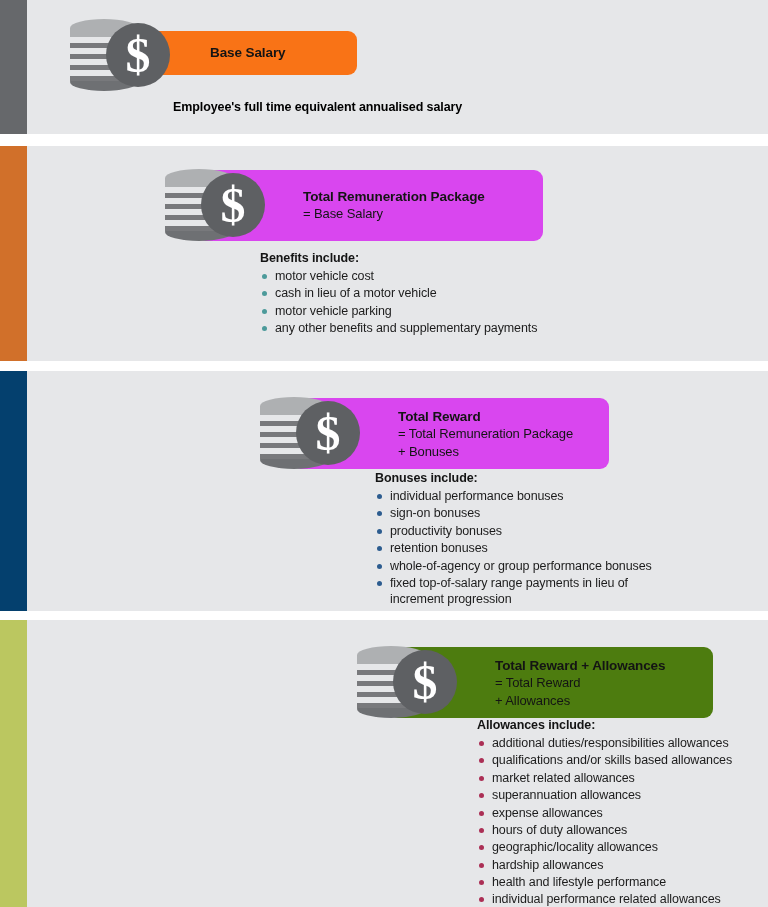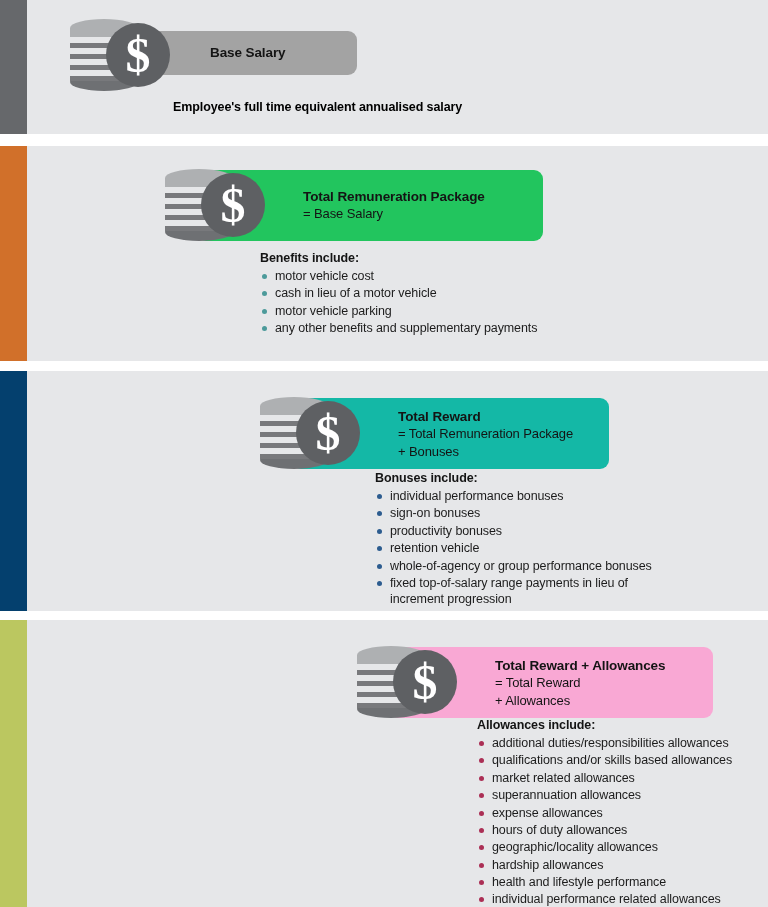--- a/index.html
+++ b/index.html
@@ -138,21 +138,21 @@
 <body>
 
 <div id="page">
 
   <div class="band" style="top:0px; height:134px;">
     <div class="band-stripe" style="background:#66686b;"></div>
     <div class="band-body">
 
       <div class="group" style="left:41px; top:17px; width:295px; height:76px;">
 
-        <div class="pill" style="left:34px; top:14px; width:255px; height:44px; background:#a3a3a3;">
+        <div class="pill" style="left:34px; top:14px; width:255px; height:44px; background:#f97316;">
           <div class="pill-text" style="left:108px;">
             <div class="pill-title">Base Salary</div>
           </div>
         </div>
 
         <div class="coin-stack">
           <svg width="72" height="76" viewBox="0 0 72 76" aria-hidden="true">
             <ellipse cx="36" cy="11" rx="34" ry="9" fill="#aeb0b2"></ellipse>
             <rect x="2" y="11" width="68" height="54" fill="#aeb0b2"></rect>
             <ellipse cx="36" cy="65" rx="34" ry="9" fill="#6e7073"></ellipse>
@@ -178,21 +178,21 @@
       <div class="caption" style="left:146px; top:100px;">Employee's full time equivalent annualised salary</div>
     </div>
   </div>
 
   <div class="band" style="top:146px; height:215px;">
     <div class="band-stripe" style="background:#d1702a;"></div>
     <div class="band-body">
 
       <div class="group" style="left:136px; top:21px; width:350px; height:76px;">
 
-        <div class="pill" style="left:34px; top:3px; width:346px; height:71px; background:#22c55e;">
+        <div class="pill" style="left:34px; top:3px; width:346px; height:71px; background:#d946ef;">
           <div class="pill-text" style="left:106px;">
             <div class="pill-title">Total Remuneration Package</div>
             <div class="pill-line">= Base Salary</div>
           </div>
         </div>
 
         <div class="coin-stack">
           <svg width="72" height="76" viewBox="0 0 72 76" aria-hidden="true">
             <ellipse cx="36" cy="11" rx="34" ry="9" fill="#aeb0b2"></ellipse>
             <rect x="2" y="11" width="68" height="54" fill="#aeb0b2"></rect>
@@ -227,21 +227,21 @@
       </div>
     </div>
   </div>
 
   <div class="band" style="top:371px; height:240px;">
     <div class="band-stripe" style="background:#04406e;"></div>
     <div class="band-body">
 
       <div class="group" style="left:231px; top:24px; width:360px; height:76px;">
 
-        <div class="pill" style="left:34px; top:3px; width:317px; height:71px; background:#14b8a6;">
+        <div class="pill" style="left:34px; top:3px; width:317px; height:71px; background:#d946ef;">
           <div class="pill-text" style="left:106px;">
             <div class="pill-title">Total Reward</div>
             <div class="pill-line">= Total Remuneration Package</div>
             <div class="pill-line">+ Bonuses</div>
           </div>
         </div>
 
         <div class="coin-stack">
           <svg width="72" height="76" viewBox="0 0 72 76" aria-hidden="true">
             <ellipse cx="36" cy="11" rx="34" ry="9" fill="#aeb0b2"></ellipse>
@@ -265,35 +265,35 @@
           </svg>
         </div>
       </div>
 
       <div class="bullets-block" style="left:348px; top:100px; width:300px; --bullet-color:#2c5c8f;">
         <div class="bullets-heading">Bonuses include:</div>
         <ul class="bullets" style="--bullet-color:#2c5c8f;">
           <li>individual performance bonuses</li>
           <li>sign-on bonuses</li>
           <li>productivity bonuses</li>
-          <li>retention vehicle</li>
+          <li>retention bonuses</li>
           <li>whole-of-agency or group performance bonuses</li>
           <li style="max-width:258px;">fixed top-of-salary range payments in lieu of increment progression</li>
         </ul>
       </div>
     </div>
   </div>
 
   <div class="band" style="top:620px; height:287px;">
     <div class="band-stripe" style="background:#bbc760;"></div>
     <div class="band-body">
 
       <div class="group" style="left:328px; top:24px; width:360px; height:76px;">
 
-        <div class="pill" style="left:34px; top:3px; width:324px; height:71px; background:#f9a8d4;">
+        <div class="pill" style="left:34px; top:3px; width:324px; height:71px; background:#4d7c0f;">
           <div class="pill-text" style="left:106px;">
             <div class="pill-title">Total Reward + Allowances</div>
             <div class="pill-line">= Total Reward</div>
             <div class="pill-line">+ Allowances</div>
           </div>
         </div>
 
         <div class="coin-stack">
           <svg width="72" height="76" viewBox="0 0 72 76" aria-hidden="true">
             <ellipse cx="36" cy="11" rx="34" ry="9" fill="#aeb0b2"></ellipse>

